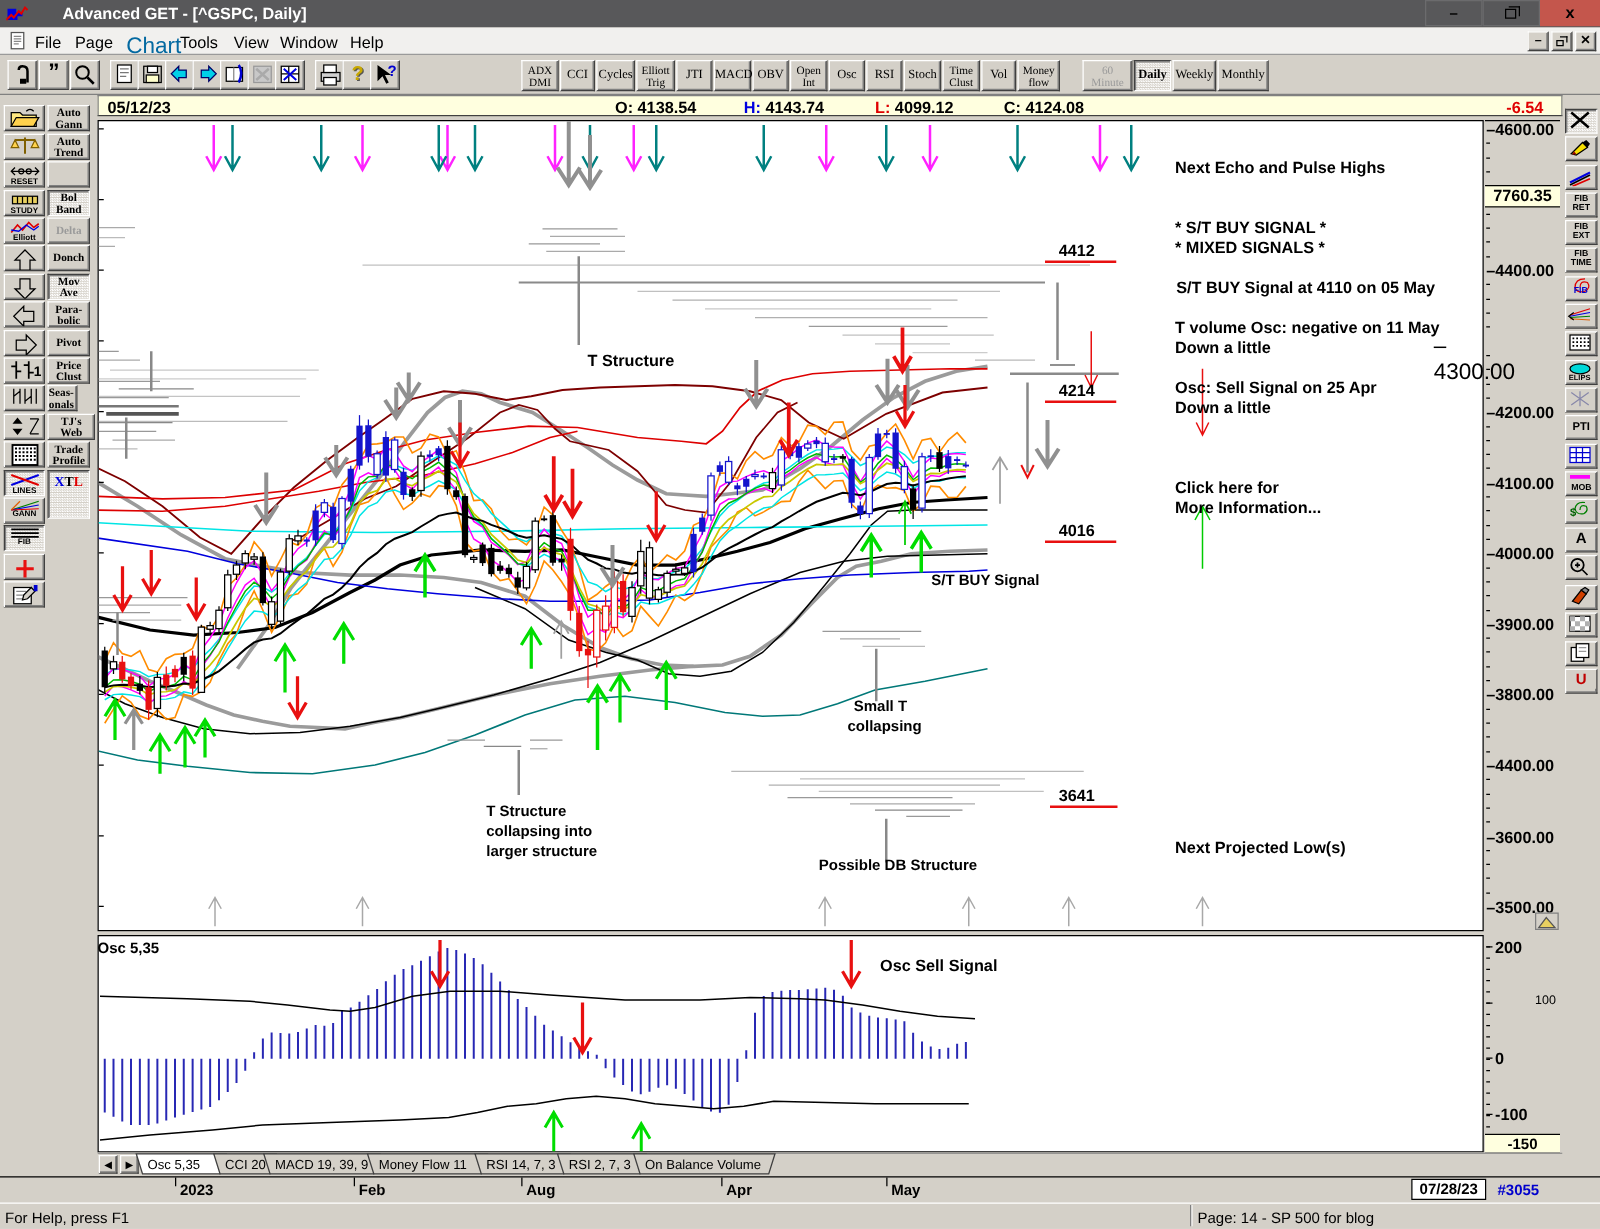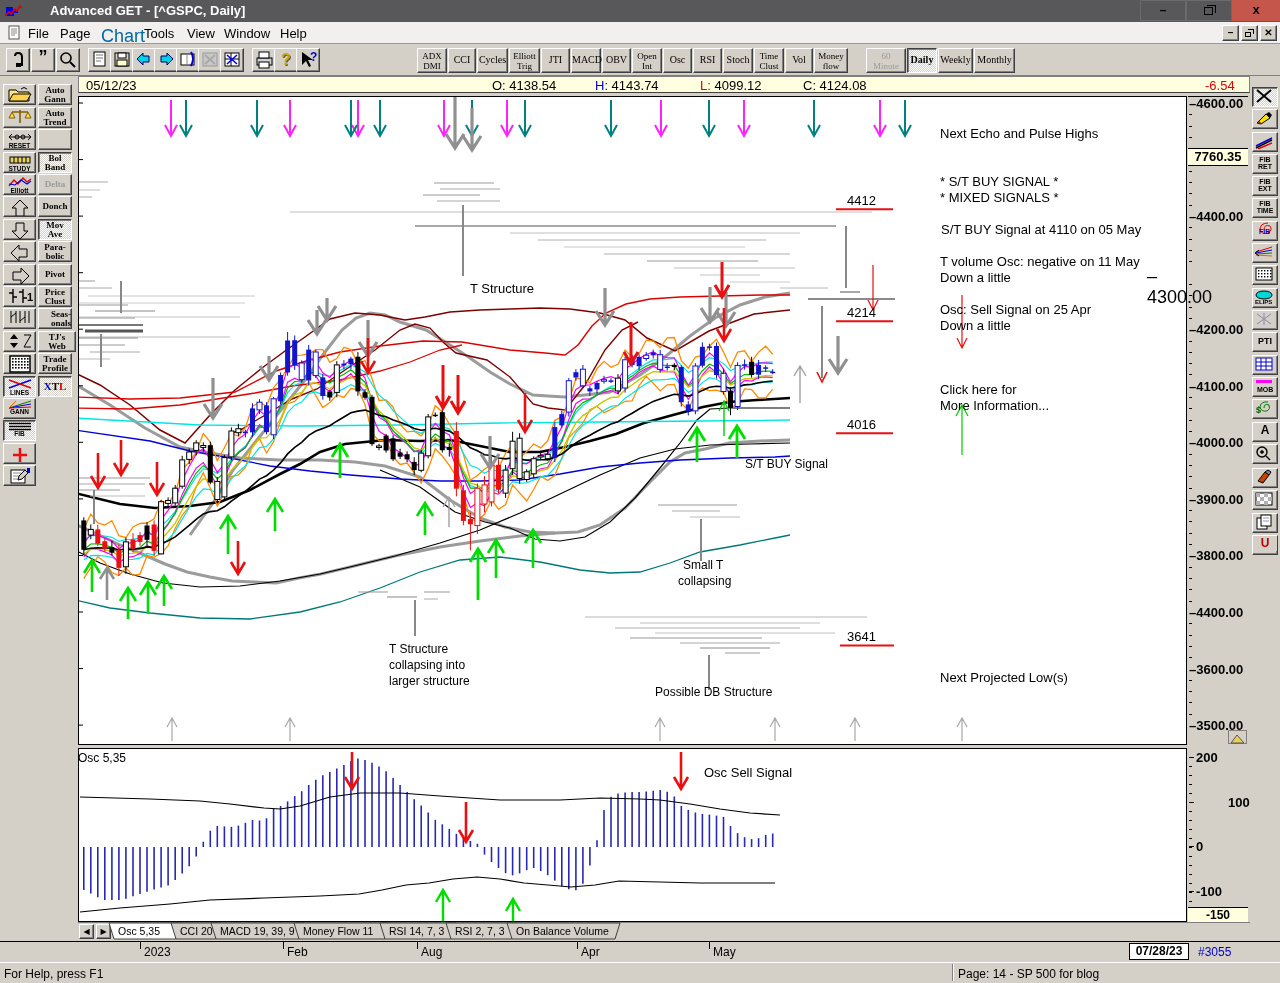--- a/index.html
+++ b/index.html
@@ -1,20 +1,20 @@
 <!DOCTYPE html>
 <html><head><meta charset="utf-8"><style>
 *{margin:0;padding:0;box-sizing:border-box}
 body{width:1280px;height:983px;overflow:hidden;font-family:"Liberation Sans",sans-serif}
 #root{position:relative;width:1280px;height:983px;background:#d4d0c8}
 .abs{position:absolute}
 .btn3{background:#d4d0c8;border-top:1px solid #fff;border-left:1px solid #fff;border-right:1px solid #404040;border-bottom:1px solid #404040;box-shadow:inset -1px -1px 0 #808080}
 .btnp{border-top:1px solid #404040;border-left:1px solid #404040;border-right:1px solid #fff;border-bottom:1px solid #fff;box-shadow:inset 1px 1px 0 #808080;background:repeating-conic-gradient(#fff 0 25%,#d4d0c8 0 50%) 0 0/2px 2px}
 .tb{font-family:"Liberation Serif",serif;text-align:center;color:#000}
-.txt{position:absolute;font-weight:normal;color:#000;white-space:nowrap}
+.txt{position:absolute;font-weight:bold;color:#000;white-space:nowrap}
 </style></head><body>
 <div id="root">
 
 <div class="abs" style="left:0;top:0;width:1280px;height:22px;background:#58585a"></div>
 <svg class="abs" style="left:5px;top:3px" width="18" height="16" viewBox="0 0 18 16">
       <path d="M1,4 L8,4 L8,7 L13,7 L13,10 L9,10 L9,13 L1,13 Z" fill="#0000e0"></path>
       <path d="M0,13 L4,9 L6,11 L10,6 L12,8 L15,3 L17,5" stroke="#e00000" stroke-width="1.6" fill="none"></path>
     </svg>
 <div class="abs" style="left:50px;top:3px;font-size:13px;font-weight:bold;color:#fff">Advanced GET - [^GSPC, Daily]</div>
 <div class="abs" style="left:1140px;top:0;width:46px;height:21px;border:1px solid #6b6b6d;color:#000;font-weight:bold;text-align:center;font-size:12px;line-height:19px;background:#58585a">–</div>
@@ -260,24 +260,24 @@
 <div class="abs btn3" style="left:38px;top:84px;width:34px;height:21px;font-size:9px;font-weight:bold;line-height:9px;padding-top:1px;text-align:center;color:#000;font-family:'Liberation Serif',serif">Auto<br>Gann</div>
 <div class="abs btn3" style="left:38px;top:107px;width:34px;height:21px;font-size:9px;font-weight:bold;line-height:9px;padding-top:1px;text-align:center;color:#000;font-family:'Liberation Serif',serif">Auto<br>Trend</div>
 <div class="abs btn3" style="left:38px;top:129px;width:34px;height:21px;font-size:9px;font-weight:bold;line-height:19px;padding-top:16px;text-align:center;color:#000;font-family:'Liberation Serif',serif">Bias</div>
 <div class="abs btnp" style="left:38px;top:152px;width:34px;height:21px;font-size:9px;font-weight:bold;line-height:9px;padding-top:1px;text-align:center;color:#000;font-family:'Liberation Serif',serif">Bol<br>Band</div>
 <div class="abs btn3" style="left:38px;top:174px;width:34px;height:21px;font-size:9px;font-weight:bold;line-height:19px;padding-top:0;text-align:center;color:#9a9a9a;font-family:'Liberation Serif',serif">Delta</div>
 <div class="abs btn3" style="left:38px;top:196px;width:34px;height:21px;font-size:9px;font-weight:bold;line-height:19px;padding-top:0;text-align:center;color:#000;font-family:'Liberation Serif',serif">Donch</div>
 <div class="abs btnp" style="left:38px;top:219px;width:34px;height:21px;font-size:9px;font-weight:bold;line-height:9px;padding-top:1px;text-align:center;color:#000;font-family:Liberation Serif, serif">Mov<br>Ave</div>
 <div class="abs btn3" style="left:38px;top:241px;width:34px;height:21px;font-size:9px;font-weight:bold;line-height:9px;padding-top:1px;text-align:center;color:#000;font-family:'Liberation Serif',serif">Para-<br>bolic</div>
 <div class="abs btn3" style="left:38px;top:264px;width:34px;height:21px;font-size:9px;font-weight:bold;line-height:19px;padding-top:0;text-align:center;color:#000;font-family:'Liberation Serif',serif">Pivot</div>
 <div class="abs btn3" style="left:38px;top:286px;width:34px;height:21px;font-size:9px;font-weight:bold;line-height:9px;padding-top:1px;text-align:center;color:#000;font-family:'Liberation Serif',serif">Price<br>Clust</div>
-<div class="abs btn3" style="left:38px;top:308px;width:34px;height:21px;font-size:9px;font-weight:bold;line-height:9px;padding-top:1px;text-align:right;color:#000;font-family:'Liberation Serif',serif">Seas-<br>onals</div>
+<div class="abs btn3" style="left:38px;top:308px;width:24px;height:21px;font-size:9px;font-weight:bold;line-height:9px;padding-top:1px;text-align:left;color:#000;font-family:'Liberation Serif',serif">Seas-<br>onals</div>
 <div class="abs btn3" style="left:38px;top:331px;width:38px;height:21px;font-size:9px;font-weight:bold;line-height:9px;padding-top:1px;text-align:center;color:#000;font-family:'Liberation Serif',serif">TJ's<br>Web</div>
 <div class="abs btn3" style="left:38px;top:353px;width:34px;height:21px;font-size:9px;font-weight:bold;line-height:9px;padding-top:1px;text-align:center;color:#000;font-family:'Liberation Serif',serif">Trade<br>Profile</div>
-<div class="abs btnp" style="left:38px;top:376px;width:34px;height:21px;font-size:11px;font-weight:bold;line-height:19px;padding-top:0;text-align:center;color:#000;font-family:'Liberation Serif',serif"><span style="color:#0000e0">X</span><span style="color:#000">T</span><span style="color:#e00000">L</span></div>
+<div class="abs btnp" style="left:38px;top:376px;width:34px;height:39px;font-size:11px;font-weight:bold;line-height:19px;padding-top:0;text-align:center;color:#000;font-family:'Liberation Serif',serif"><span style="color:#0000e0">X</span><span style="color:#000">T</span><span style="color:#e00000">L</span></div>
 <div class="abs btnp" style="left:1252px;top:87px;width:26px;height:20px;overflow:hidden"><svg width="22" height="16">
         <path d="M4,2 L18,14 M18,2 L4,14" stroke="#000" stroke-width="2"></path>
       </svg></div>
 <div class="abs btn3" style="left:1252px;top:109px;width:26px;height:20px;overflow:hidden"><svg width="22" height="16">
         <path d="M4,13 L13,4 L17,8 L8,14 Z" fill="#f8e000" stroke="#000"></path>
         <path d="M13,4 l3,-2 3,3 -2,3 Z" fill="#000"></path>
         <path d="M5,14 l3,-1 -2,-2 Z" fill="#900"></path>
       </svg></div>
 <div class="abs btn3" style="left:1252px;top:132px;width:26px;height:20px;overflow:hidden"><svg width="22" height="16">
         <path d="M3,13 L19,5" stroke="#0000e0" stroke-width="1.6"></path>
@@ -432,21 +432,21 @@
     <div class="abs" style="left:1189px;top:680px;width:3px;height:1px;background:#000"></div>
     <div class="abs" style="left:1189px;top:691px;width:3px;height:1px;background:#000"></div>
     <div class="abs" style="left:1189px;top:702px;width:3px;height:1px;background:#000"></div>
     <div class="abs" style="left:1189px;top:714px;width:3px;height:1px;background:#000"></div>
 <div class="abs" style="left:1188px;top:148px;width:60px;height:18px;background:#ffffdf;border-top:1px solid #000;border-bottom:1px solid #000;font-size:13px;font-weight:bold;text-align:center;line-height:16px">7760.35</div>
 <div class="abs" style="left:1228px;top:730px;width:19px;height:14px;background:#d4d0c8;border:1px solid #808080"><svg width="17" height="12">
         <path d="M2,10 L8,2 L15,10 Z" fill="#e8d060" stroke="#555"></path>
       </svg></div>
 <div class="abs" style="left:1196px;top:750px;font-size:13px;font-weight:bold">200</div>
 <div class="abs" style="left:1189px;top:757px;width:5px;height:1px;background:#000"></div>
-<div class="abs" style="left:1228px;top:795px;font-size:13px;font-weight:bold">100</div>
+<div class="abs" style="left:1228px;top:795px;font-size:10px;font-weight:normal">100</div>
 <div class="abs" style="left:1189px;top:802px;width:5px;height:1px;background:#000"></div>
 <div class="abs" style="left:1196px;top:839px;font-size:13px;font-weight:bold">0</div>
 <div class="abs" style="left:1189px;top:846px;width:5px;height:1px;background:#000"></div>
 <div class="abs" style="left:1196px;top:884px;font-size:13px;font-weight:bold">-100</div>
 <div class="abs" style="left:1189px;top:891px;width:5px;height:1px;background:#000"></div>
 <div class="abs" style="left:1189px;top:757px;width:3px;height:1px;background:#000"></div>
 <div class="abs" style="left:1189px;top:766px;width:3px;height:1px;background:#000"></div>
 <div class="abs" style="left:1189px;top:775px;width:3px;height:1px;background:#000"></div>
 <div class="abs" style="left:1189px;top:784px;width:3px;height:1px;background:#000"></div>
 <div class="abs" style="left:1189px;top:793px;width:3px;height:1px;background:#000"></div>

